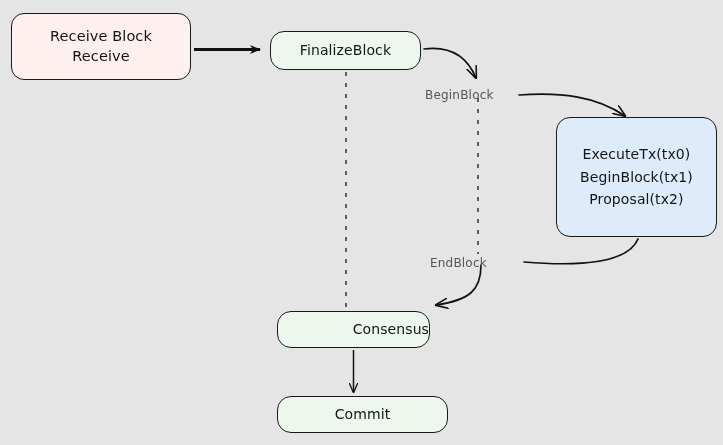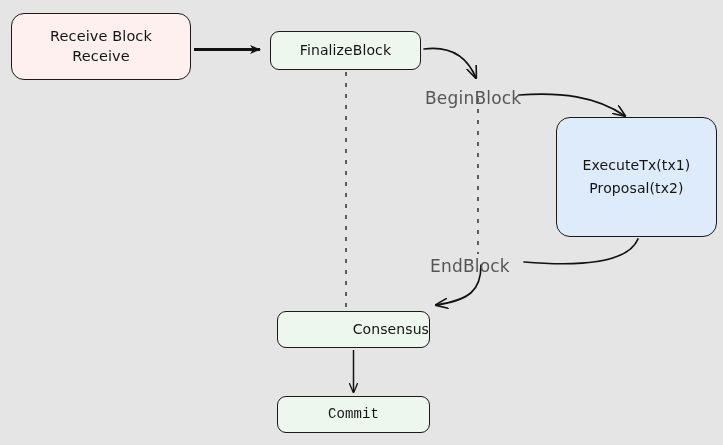--- a/index.html
+++ b/index.html
@@ -25,21 +25,21 @@
     pointer-events: none;
   }
   .node {
     position: absolute;
     box-sizing: border-box;
     display: flex;
     flex-direction: column;
     align-items: center;
     justify-content: center;
     border: 1.4px solid #1a1a1a;
-    border-radius: 9px;
+    border-radius: 14px;
     color: #141414;
     font-family: "DejaVu Sans", sans-serif;
     text-align: center;
     line-height: 1.32;
     letter-spacing: 0.1px;
   }
   .node-line {
     display: block;
     white-space: nowrap;
   }
@@ -75,31 +75,30 @@
     top: 311px;
     width: 153px;
     height: 37px;
     background: #eef7ee;
     font-size: 14px;
     align-items: flex-end;
   }
   #node-commit {
     left: 277px;
     top: 396px;
-    width: 153px;
+    width: 171px;
     height: 37px;
     background: #eef7ee;
     font-size: 14px;
-    font-family: Liberation Mono, monospace;
   }
   .edge-label {
     position: absolute;
     color: #555555;
     font-family: "DejaVu Sans", sans-serif;
-    font-size: 17px;
+    font-size: 12px;
     white-space: nowrap;
     letter-spacing: 0.2px;
   }
   #label-begin-block {
     left: 425px;
     top: 88px;
   }
   #label-end-block {
     left: 430px;
     top: 256px;
@@ -143,21 +142,22 @@
   <div class="node" id="node-receive-block-proposal">
     <span class="node-line">Receive Block</span>
     <span class="node-line">Receive</span>
   </div>
 
   <div class="node" id="node-finalize-block">
     <span class="node-line">FinalizeBlock</span>
   </div>
 
   <div class="node" id="node-execute-tx">
-    <span class="node-line">ExecuteTx(tx1)</span>
+    <span class="node-line">ExecuteTx(tx0)</span>
+    <span class="node-line">BeginBlock(tx1)</span>
     <span class="node-line">Proposal(tx2)</span>
   </div>
 
   <div class="node" id="node-consensus">
     <span class="node-line">Consensus</span>
   </div>
 
   <div class="node" id="node-commit">
     <span class="node-line">Commit</span>
   </div>

